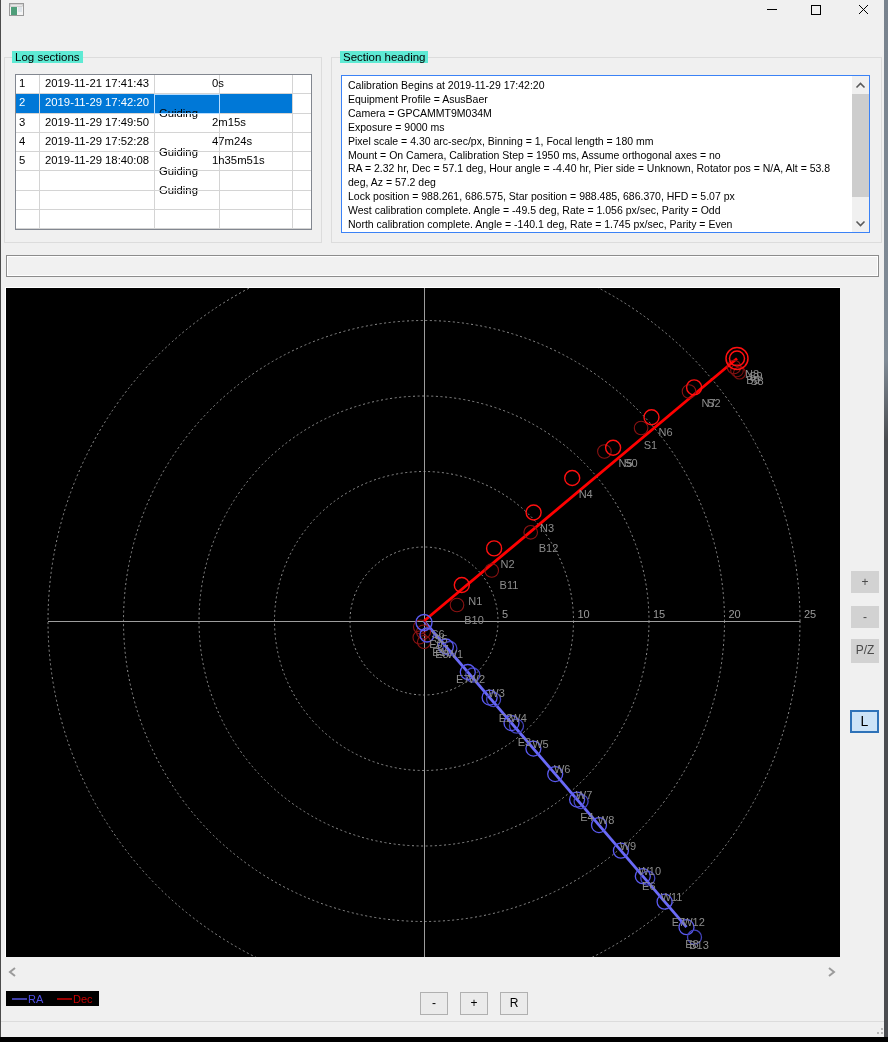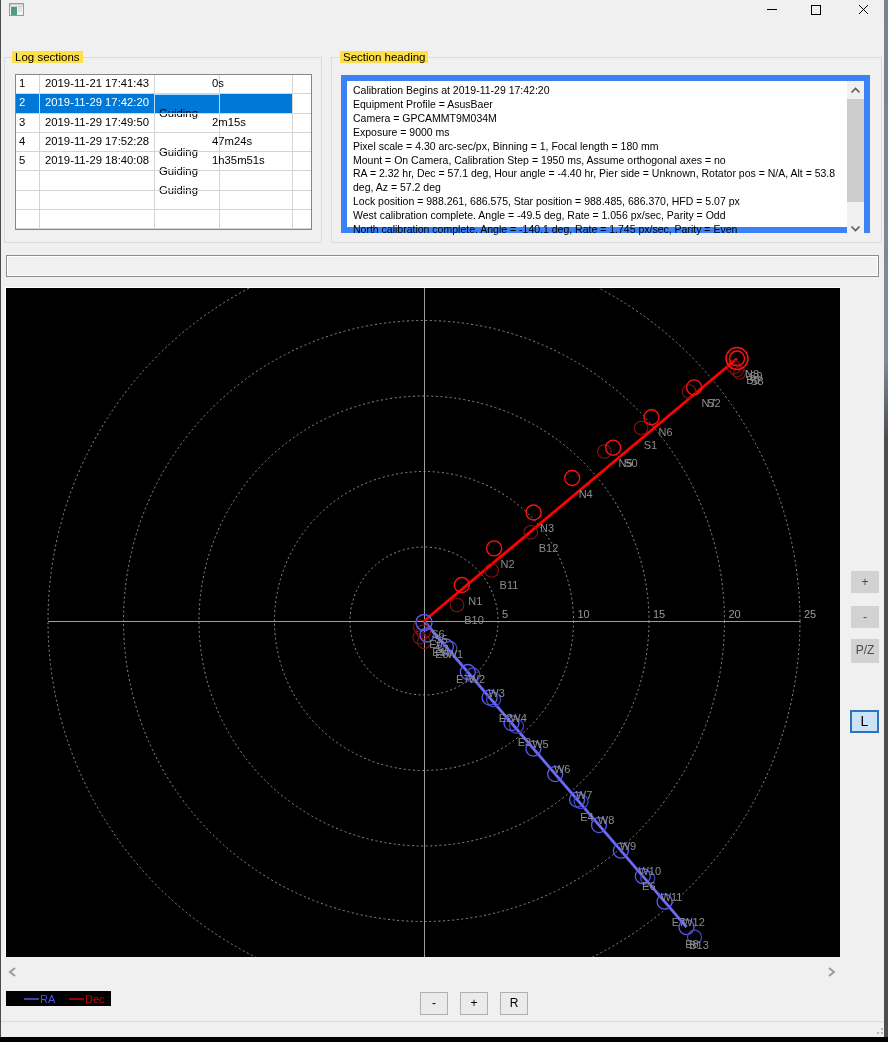--- a/index.html
+++ b/index.html
@@ -6,41 +6,41 @@
 body{width:888px;height:1042px;overflow:hidden;position:relative;background:#000;
   font-family:"Liberation Sans",sans-serif;}
 #win{position:absolute;left:0;top:0;width:884px;height:1037px;background:#f0f0f0;
   border-left:1px solid #4c4c4c;box-sizing:border-box;}
 .abs{position:absolute;}
 #titlebar{position:absolute;left:1px;top:0;width:883px;height:43px;background:#ffffff;}
 #title-text{position:absolute;left:30px;top:3.5px;font-size:11.5px;color:#000;white-space:nowrap;}
 #menu-file{position:absolute;left:8px;top:28px;font-size:11.5px;color:#000;}
 #menu-help{position:absolute;left:40px;top:28px;font-size:11.5px;color:#000;}
 .gbox{position:absolute;border:1px solid #dcdcdc;background:#f0f0f0;}
-.gbox-label{position:absolute;top:-7px;background:#fde047;padding:0 3px;font-size:11.5px;color:#000;}
+.gbox-label{position:absolute;top:-7px;background:#5eead4;padding:0 3px;font-size:11.5px;color:#000;}
 #tablewrap{position:absolute;left:14px;top:74px;width:295px;height:154px;border:1px solid #828790;background:#fff;}
 .trow{position:absolute;left:0;width:295px;height:19.25px;border-bottom:1px solid #d4d4d4;box-sizing:border-box;font-size:11.3px;color:#000;}
 .vline{position:absolute;top:0;width:1px;height:154px;background:#d4d4d4;}
 .c1{position:absolute;left:3px;top:2px;}
 .c2{position:absolute;left:29px;top:2px;}
 .c3{position:absolute;left:143px;top:2px;margin-top:30px;}
 .c4{position:absolute;left:196px;top:2px;}
 #sel{position:absolute;left:0px;top:19.25px;width:276px;height:19.25px;background:#0078d7;}
-#textarea{position:absolute;left:340px;top:75px;width:529px;height:158px;border:6px solid #3b82f6;background:#fff;box-sizing:border-box;}
+#textarea{position:absolute;left:340px;top:75px;width:529px;height:158px;border:1px solid #3b82f6;background:#fff;box-sizing:border-box;}
 #tatext{position:absolute;left:6px;top:3px;font-size:10.5px;line-height:13.9px;color:#000;white-space:nowrap;}
 #tascroll{position:absolute;right:0;top:0;width:17px;height:156px;background:#f0f0f0;}
 #tathumb{position:absolute;left:0px;top:18px;width:17px;height:103px;background:#cdcdcd;}
 #trackbar{position:absolute;left:5px;top:255px;width:873px;height:22px;box-sizing:border-box;border:1px solid #8c8c8c;background:#f2f2f2;}
 #trackbar .inner{position:absolute;left:0;top:0;right:0;bottom:0;border:1px solid #fff;background:#f1f1f1;}
 #plot{position:absolute;left:4px;top:287px;width:834px;height:669px;background:#000;border-left:1px solid #fff;border-top:1px solid #fff;}
 .sidebtn{position:absolute;left:850px;width:28px;height:22px;background:#d2d2d2;
   font-size:12px;color:#4b4b4b;text-align:center;line-height:22px;}
 #btnL{position:absolute;left:849px;top:710px;width:29px;height:23px;background:#cce3f7;
   border:2px solid #2e72b8;box-sizing:border-box;font-size:14px;color:#000;text-align:center;line-height:19px;}
-#legend{position:absolute;left:5px;top:991px;width:93px;height:15px;background:#000;font-size:11px;padding-left:12px;}
+#legend{position:absolute;left:5px;top:991px;width:93px;height:15px;background:#000;font-size:11px;}
 .bbtn{position:absolute;top:992px;width:28px;height:23px;background:#ebebeb;border:1px solid #b0b0b0;
   box-sizing:border-box;font-size:12px;color:#000;text-align:center;line-height:21px;}
 #botline{position:absolute;left:0;top:1021px;width:884px;height:1px;background:#dcdcdc;}
 #blackbar{position:absolute;left:0;top:1037px;width:888px;height:5px;background:#000;}
 #rightstrip{position:absolute;left:884px;top:0;width:4px;height:1042px;
   background:linear-gradient(#78828d 0px,#808b96 360px,#4a4c50 440px,#4a4c50 100%);}
 </style>
 </head>
 <body>
 <div id="win">

